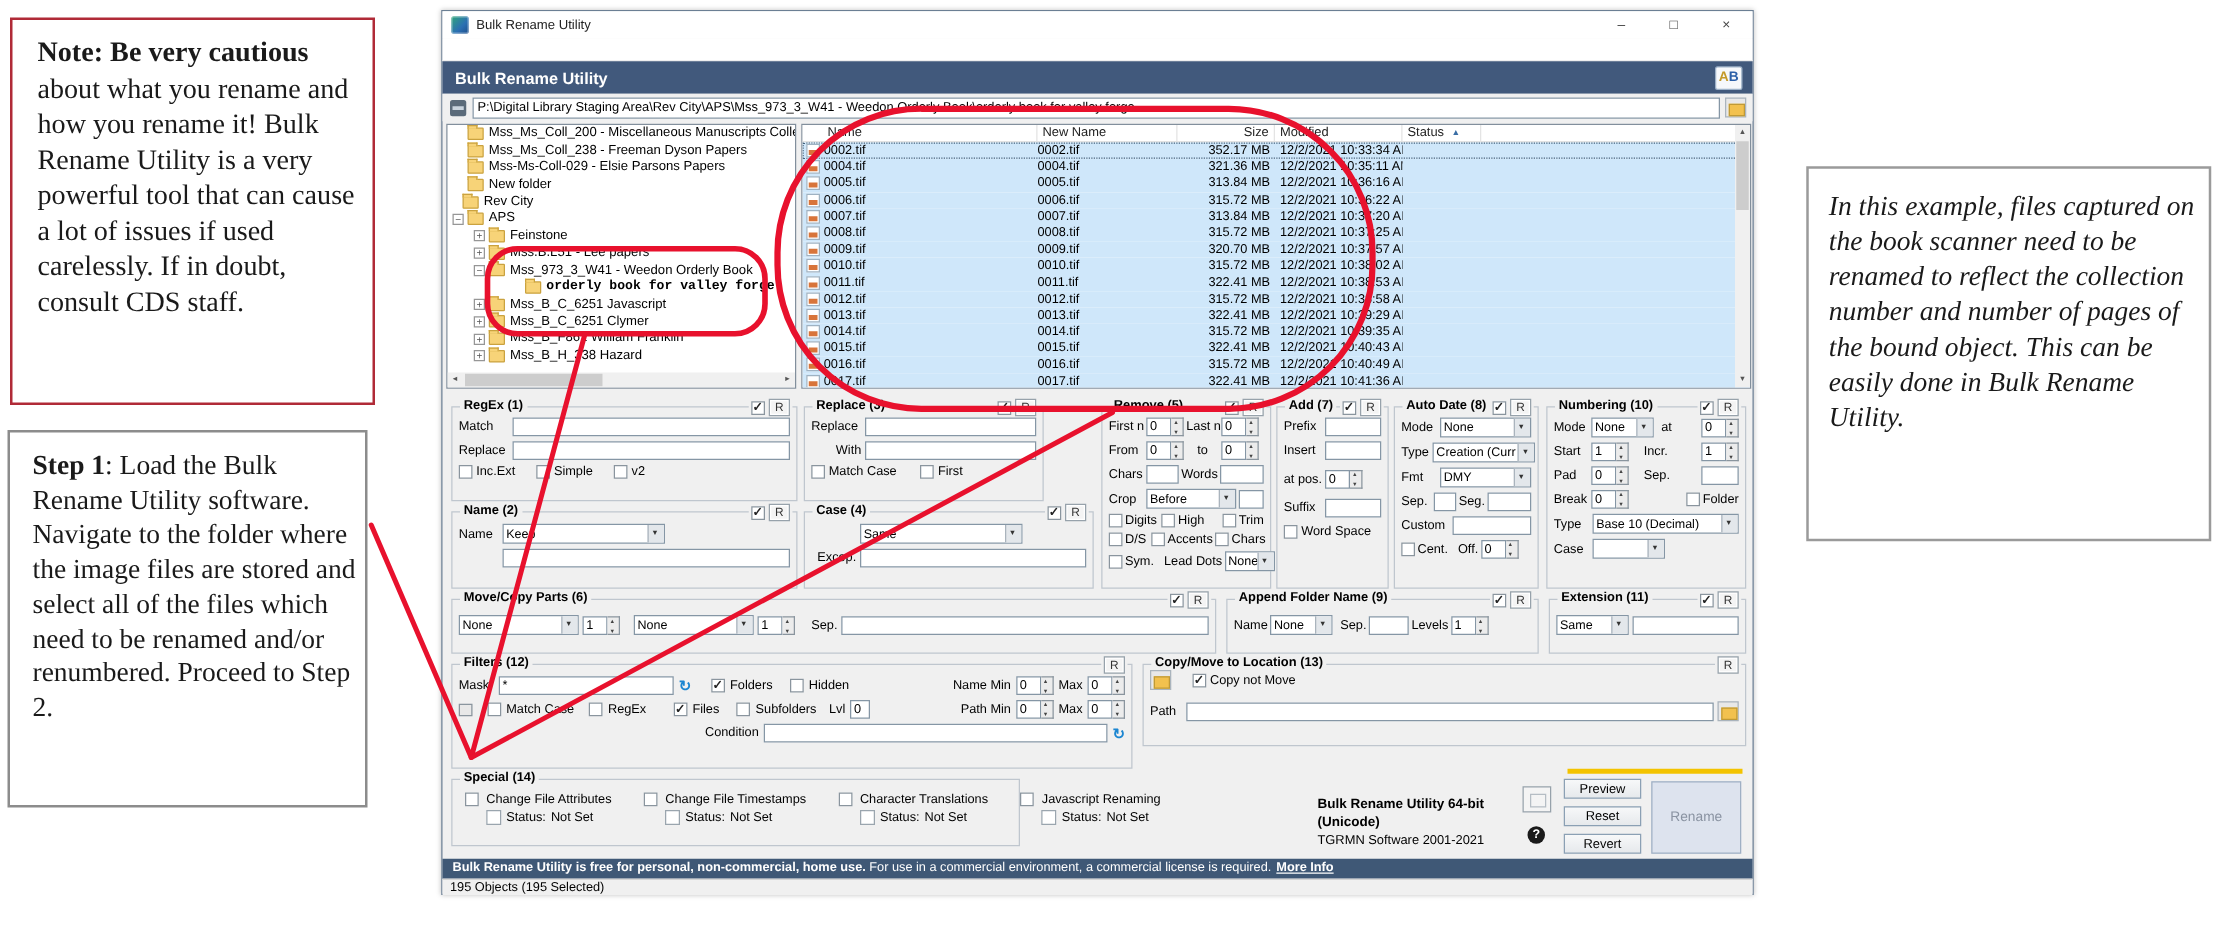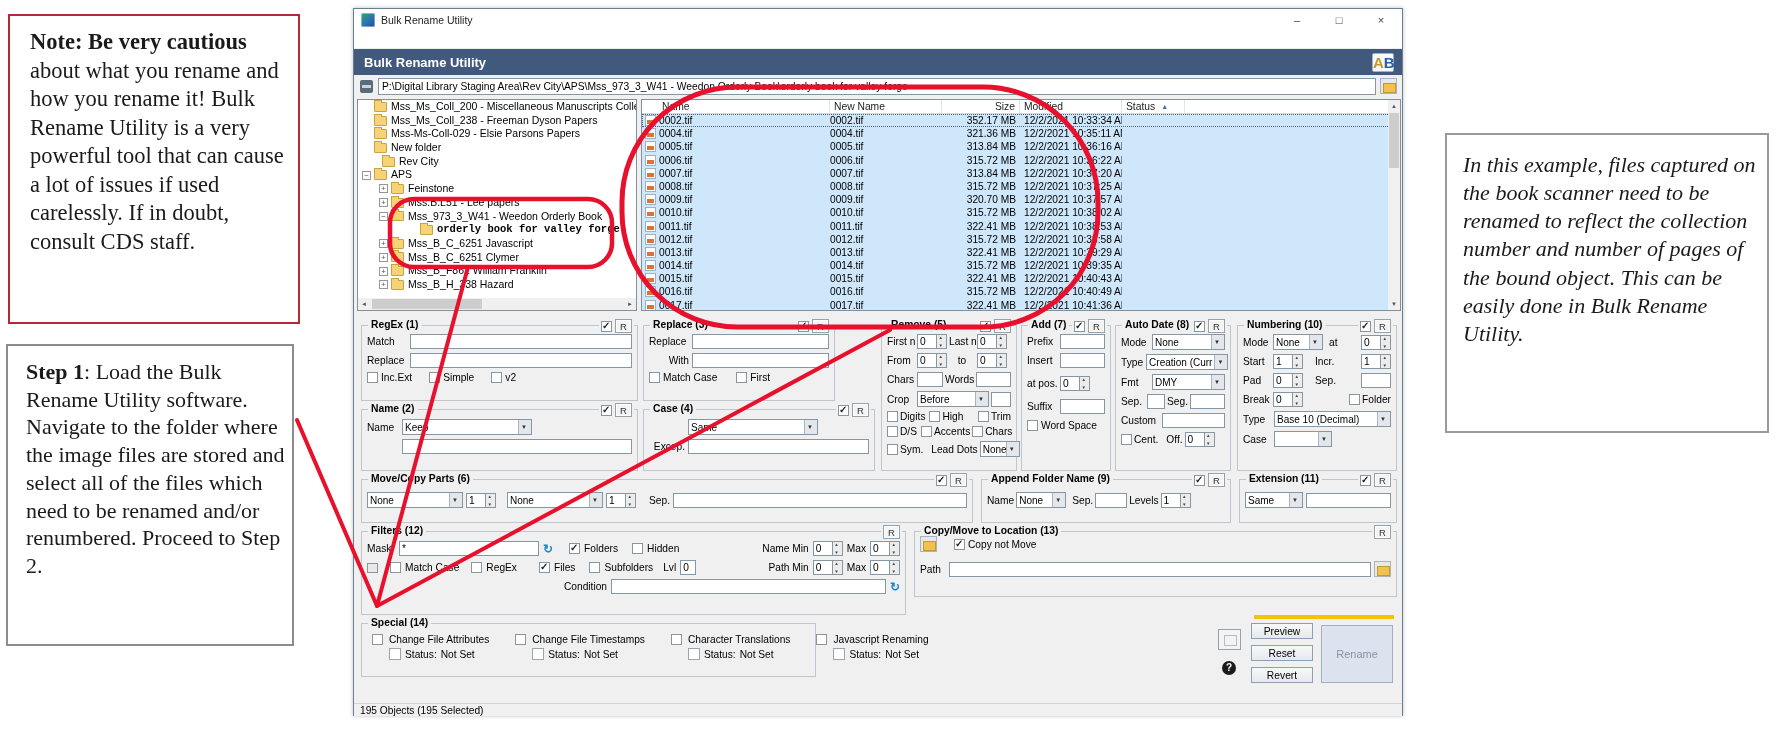--- a/index.html
+++ b/index.html
@@ -19,21 +19,21 @@
   .app-icon { width:14px; height:14px; margin:0 6px 0 7px; border-radius:2px; background:linear-gradient(135deg,#2fa67a 0%,#2b6fb3 60%,#1c4e8a 100%); box-shadow:inset 0 0 0 1px rgba(255,255,255,.4); }
   .title-text { font-size:10.5px; color:#222; }
   .win-controls { margin-left:auto; display:flex; height:100%; }
   .wc { width:42px; text-align:center; line-height:22px; color:#444; font-size:11px; }
 
   .menubar { position:absolute; left:0; top:22px; width:100%; height:18px; background:#fff; display:flex; align-items:center; gap:0; border-bottom:1px solid #eee; }
   .menu-item { padding:0 7px; font-size:10.5px; color:#111; }
 
   .bluebar { position:absolute; left:0; top:40px; width:100%; height:26px; background:#41597c; display:flex; align-items:center; }
   .bluebar .btitle { color:#fff; font-weight:bold; font-size:13px; margin-left:10px; }
-  .ab-logo { margin-left:auto; margin-right:8px; width:22px; height:19px; background:#f6f8fb; border:1px solid #9db1c8; border-radius:2px; text-align:center; line-height:17px; font-weight:bold; font-size:15px; }
+  .ab-logo { margin-left:auto; margin-right:8px; width:22px; height:19px; background:#f6f8fb; border:1px solid #9db1c8; border-radius:2px; text-align:center; line-height:17px; font-weight:bold; font-size:11px; }
   .ab-logo .la { color:#c49a2a; } .ab-logo .lb { color:#2b5fa8; }
 
   .pathbar { position:absolute; left:0; top:66px; width:100%; height:22px; background:#f0f0f0; display:flex; align-items:center; }
   .path-icon { width:13px; height:13px; margin:0 5px 0 6px; background:#5b6b7a; border-radius:2px; position:relative; }
   .path-icon::after { content:""; position:absolute; left:2px; top:5px; width:9px; height:3px; background:#c9d4de; }
   .path-input { flex:1; height:17px; border:1px solid #8596a5; background:#fff; font-size:10.3px; padding:0 3px; font-family:inherit; }
   .folder-btn { width:17px; height:16px; margin:0 5px 0 4px; background:#e8e8e8; border:1px solid #aab4bd; position:relative; }
   .folder-btn::after { content:""; position:absolute; left:2px; top:4px; width:11px; height:8px; background:#f2c14e; border:1px solid #c09a36; }
 
   
@@ -172,21 +172,21 @@
           <div class="titem" style="padding-left: 4px;">
           <span class="texp" style="visibility: hidden;"></span>
           <span class="fold"></span>
           <span class="tlabel">Mss-Ms-Coll-029 - Elsie Parsons Papers</span>
         </div>
           <div class="titem" style="padding-left: 4px;">
           <span class="texp" style="visibility: hidden;"></span>
           <span class="fold"></span>
           <span class="tlabel">New folder</span>
         </div>
-          <div class="titem" style="padding-left: 12px; align-items: center;">
+          <div class="titem" style="padding-left: 0; align-items: center;">
           <span class="texp" style="visibility: hidden;"></span>
           <span class="fold"></span>
           <span class="tlabel">Rev City</span>
         </div>
           <div class="titem" style="padding-left: 4px;">
           <span class="texp">−</span>
           <span class="fold"></span>
           <span class="tlabel">APS</span>
         </div>
           <div class="titem" style="padding-left: 21px;">
@@ -871,28 +871,34 @@
           <div class="strow">
               <span class="sicon"></span>
               <span class="lbl">Status:</span>
               <span class="lbl">Not Set</span>
             </div>
         </div>
       </div>
       </div>
   </div>
 
+  <div class="abs" style="left:700px;top:628px">
+    <div class="about1">Bulk Rename Utility 64-bit</div>
+    <div class="about2">(Unicode)</div>
+    <div class="about3">TGRMN Software 2001-2021</div>
+  </div>
   <div class="tray-btn"></div>
   <div class="help-circ">?</div>
   <div class="accent-line"></div>
   <div class="btn" style="left:897px;top:614px">Preview</div>
   <div class="btn" style="left:897px;top:636px">Reset</div>
   <div class="btn" style="left:897px;top:658px">Revert</div>
   <div class="rename-btn">Rename</div>
 
+  <div class="licensebar"><span class="lb-bold">Bulk Rename Utility is free for personal, non-commercial, home use.</span><span> For use in a commercial environment, a commercial license is required.</span><span class="lb-link">More Info</span></div>
   <div class="statusbar"><span>195 Objects (195 Selected)</span></div>
 </div>
 
 <svg class="overlay" viewBox="0 0 1777 745" xmlns="http://www.w3.org/2000/svg">
   <rect x="390" y="199" width="222" height="68" rx="24" ry="24" fill="none" stroke="#e8112d" stroke-width="4.5"></rect>
   <rect x="622" y="87" width="476" height="240" rx="115" ry="115" fill="none" stroke="#e8112d" stroke-width="5"></rect>
   <polyline points="297,420 377,606 468,267" fill="none" stroke="#e8112d" stroke-width="4" stroke-linecap="round" stroke-linejoin="round"></polyline>
   <line x1="377" y1="606" x2="890" y2="330" stroke="#e8112d" stroke-width="4" stroke-linecap="round"></line>
 </svg>
 

